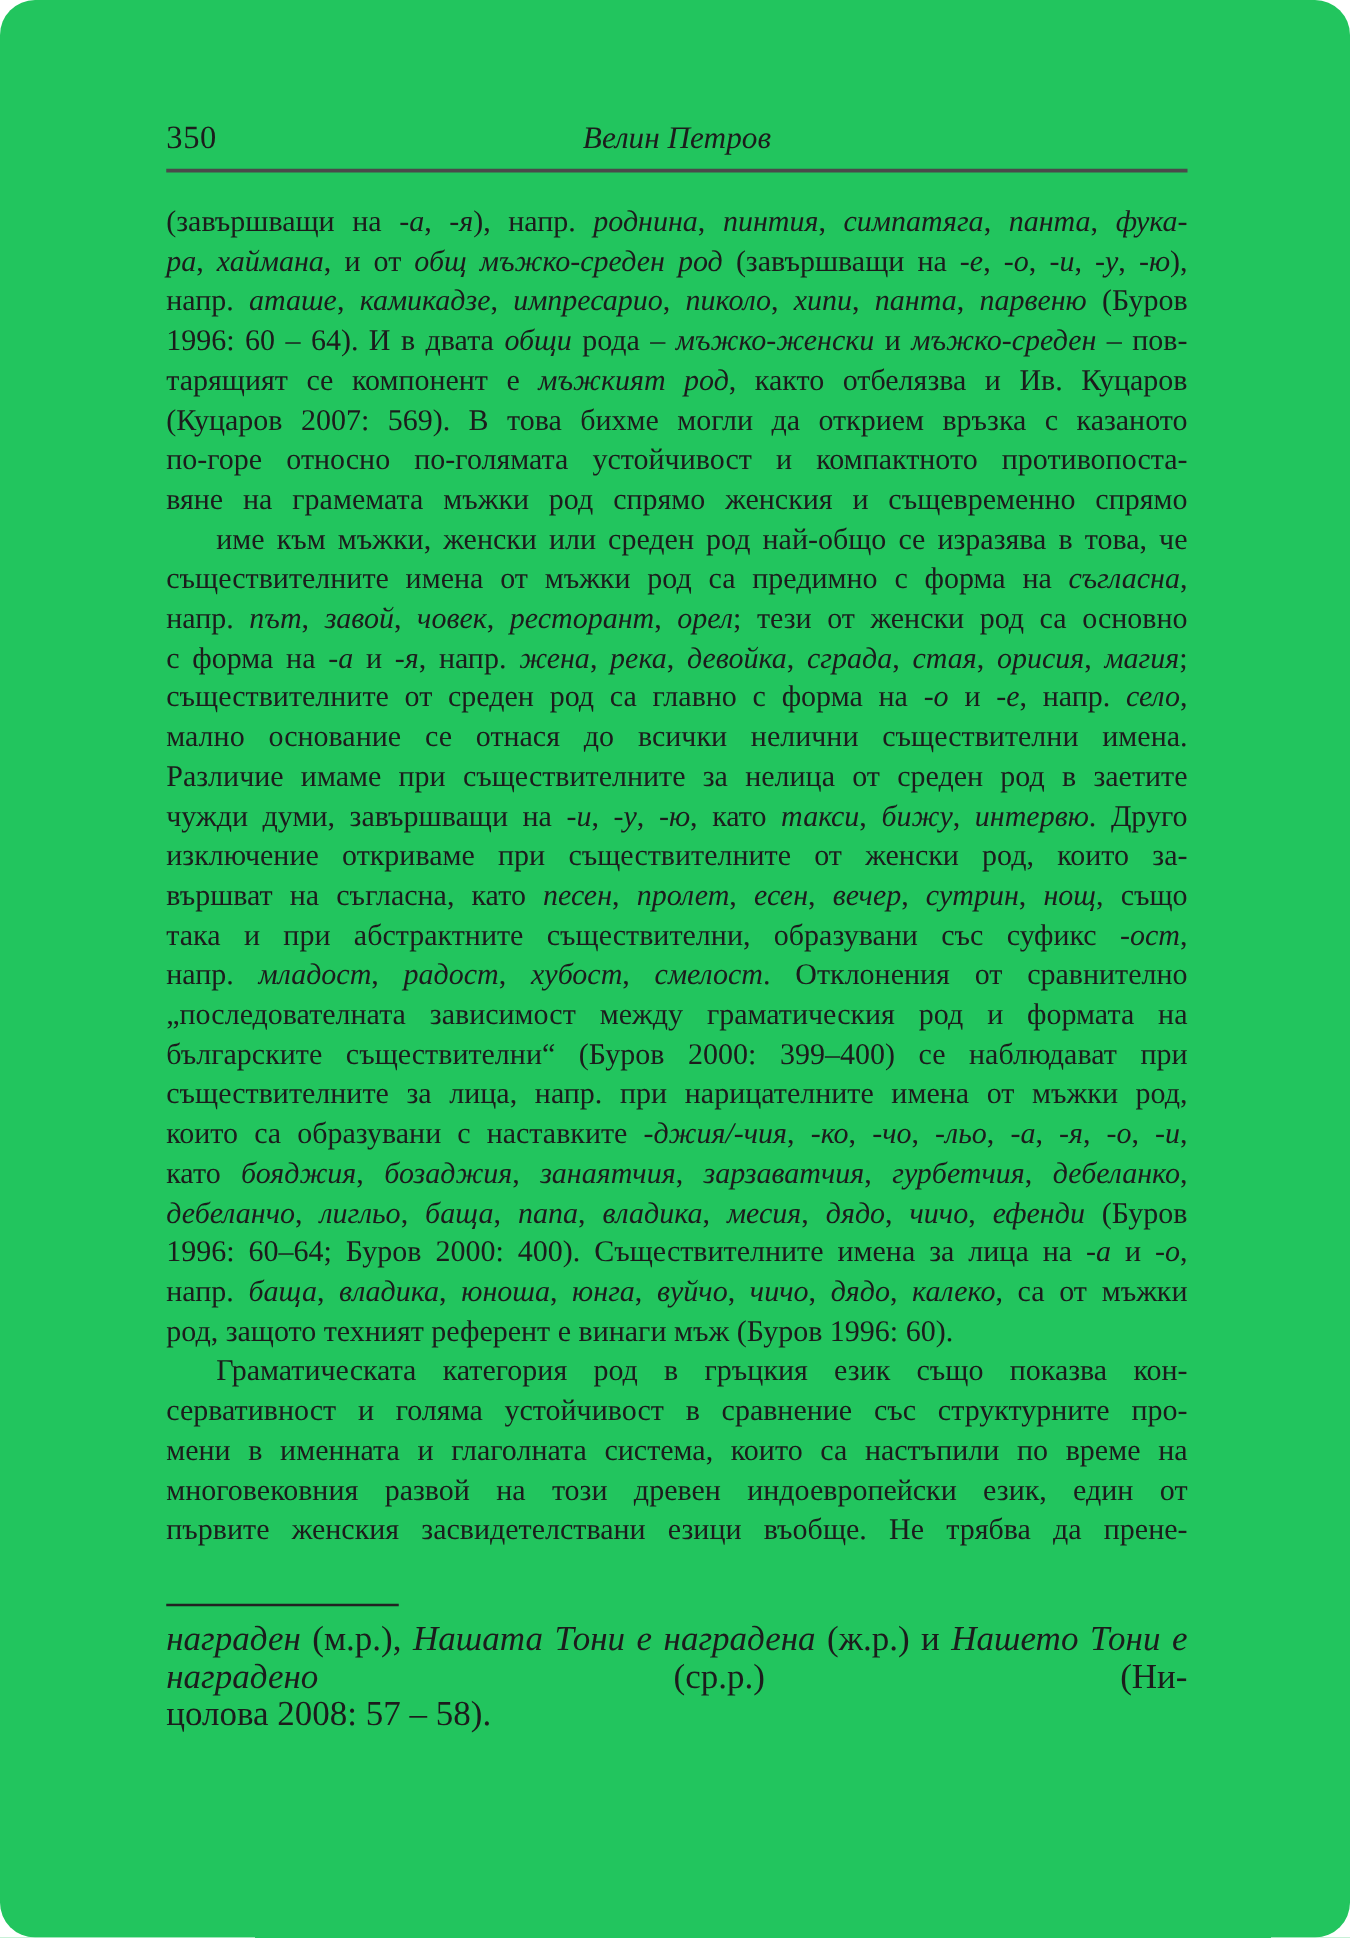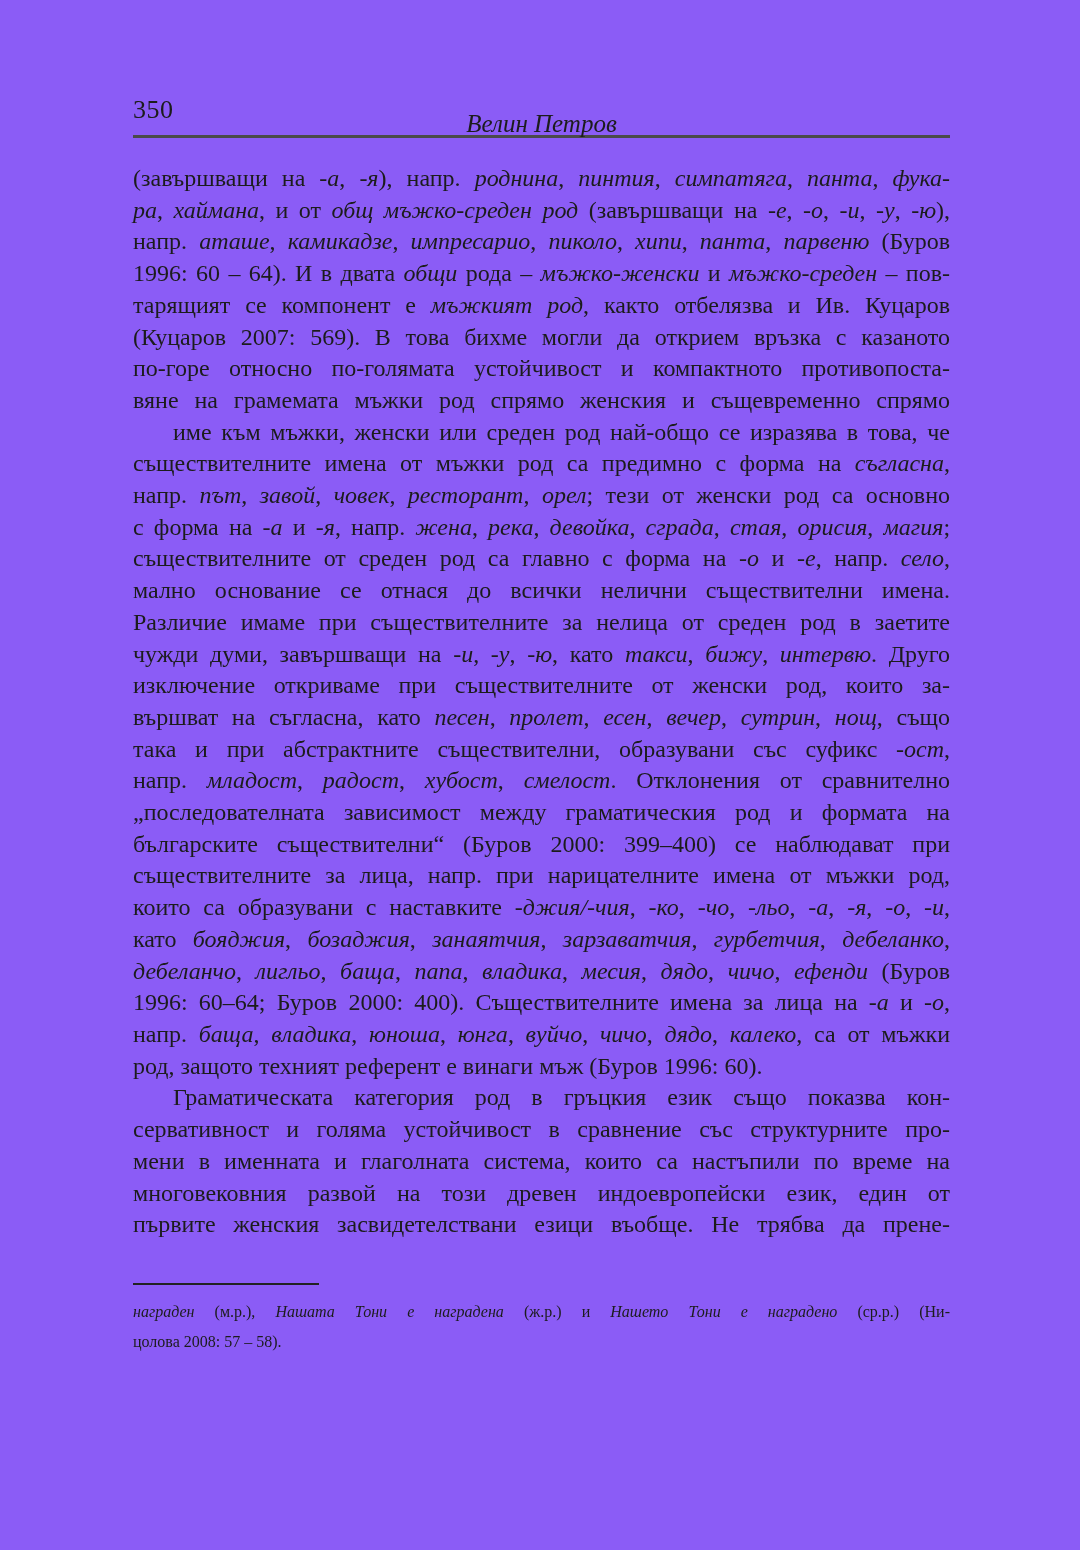--- a/index.html
+++ b/index.html
@@ -8,35 +8,35 @@
     width:1080px;height:1550px;
     box-sizing:border-box;
     padding:95px 130px 0 133px;
     background:#ffffff;
     color:#1c1c1c;
     font-family:"Liberation Serif","DejaVu Serif",serif;
     overflow:hidden;
   }
   .header{position:relative;height:32px;font-size:26px;line-height:30px;}
   .page-number{position:absolute;left:0;top:0;letter-spacing:.5px;}
-  .author{position:absolute;left:0;right:0;top:1px;text-align:center;font-style:italic;font-size:25px;margin-top:13px;}
+  .author{position:absolute;left:0;right:0;top:1px;text-align:center;font-style:italic;font-size:25px;}
   .header-rule{border:none;border-top:3px solid #4a4a4a;margin:8px 0 0 0;height:0;}
   .body-text{margin-top:25px;font-size:24px;line-height:31.7px;}
   .para{margin:0;}
   .para.indent .line:first-child{text-indent:40px;}
   .line{text-align:justify;text-align-last:justify;}
   .line.final{text-align-last:left;}
   i{font-style:italic;}
-  .footnote{margin-top:42px;font-size:16px;line-height:30px;}
+  .footnote{margin-top:42px;font-size:28px;line-height:30px;}
   .fn-rule{width:186px;border:none;border-top:2px solid #222222;margin:0 0 12px 0;height:0;}
 </style>
 </head>
 <body>
 
-<div class="page" style="background: #8b5cf6; color: rgb(28, 28, 28);">
+<div class="page" style="background: #22c55e; color: rgb(28, 28, 28); border-radius: 28px;">
   <div class="header">
     <span class="page-number">350</span>
     <span class="author">Велин Петров</span>
   </div>
   <hr class="header-rule" style="border-top-color: rgb(74, 74, 74);">
   <div class="body-text">
       <div class="para">
         <div class="line"><span>(завършващи на </span><i>-а</i><span>, </span><i>-я</i><span>), напр. </span><i>роднина</i><span>, </span><i>пинтия</i><span>, </span><i>симпатяга</i><span>, </span><i>панта</i><span>, </span><i>фука-</i></div>
         <div class="line"><i>ра</i><span>, </span><i>хаймана</i><span>, и от </span><i>общ мъжко-среден род</i><span> (завършващи на </span><i>-е</i><span>, </span><i>-о</i><span>, </span><i>-и</i><span>, </span><i>-у</i><span>, </span><i>-ю</i><span>),</span></div>
         <div class="line"><span>напр. </span><i>аташе</i><span>, </span><i>камикадзе</i><span>, </span><i>импресарио</i><span>, </span><i>пиколо</i><span>, </span><i>хипи</i><span>, </span><i>панта</i><span>, </span><i>парвеню</i><span> (Буров</span></div>

